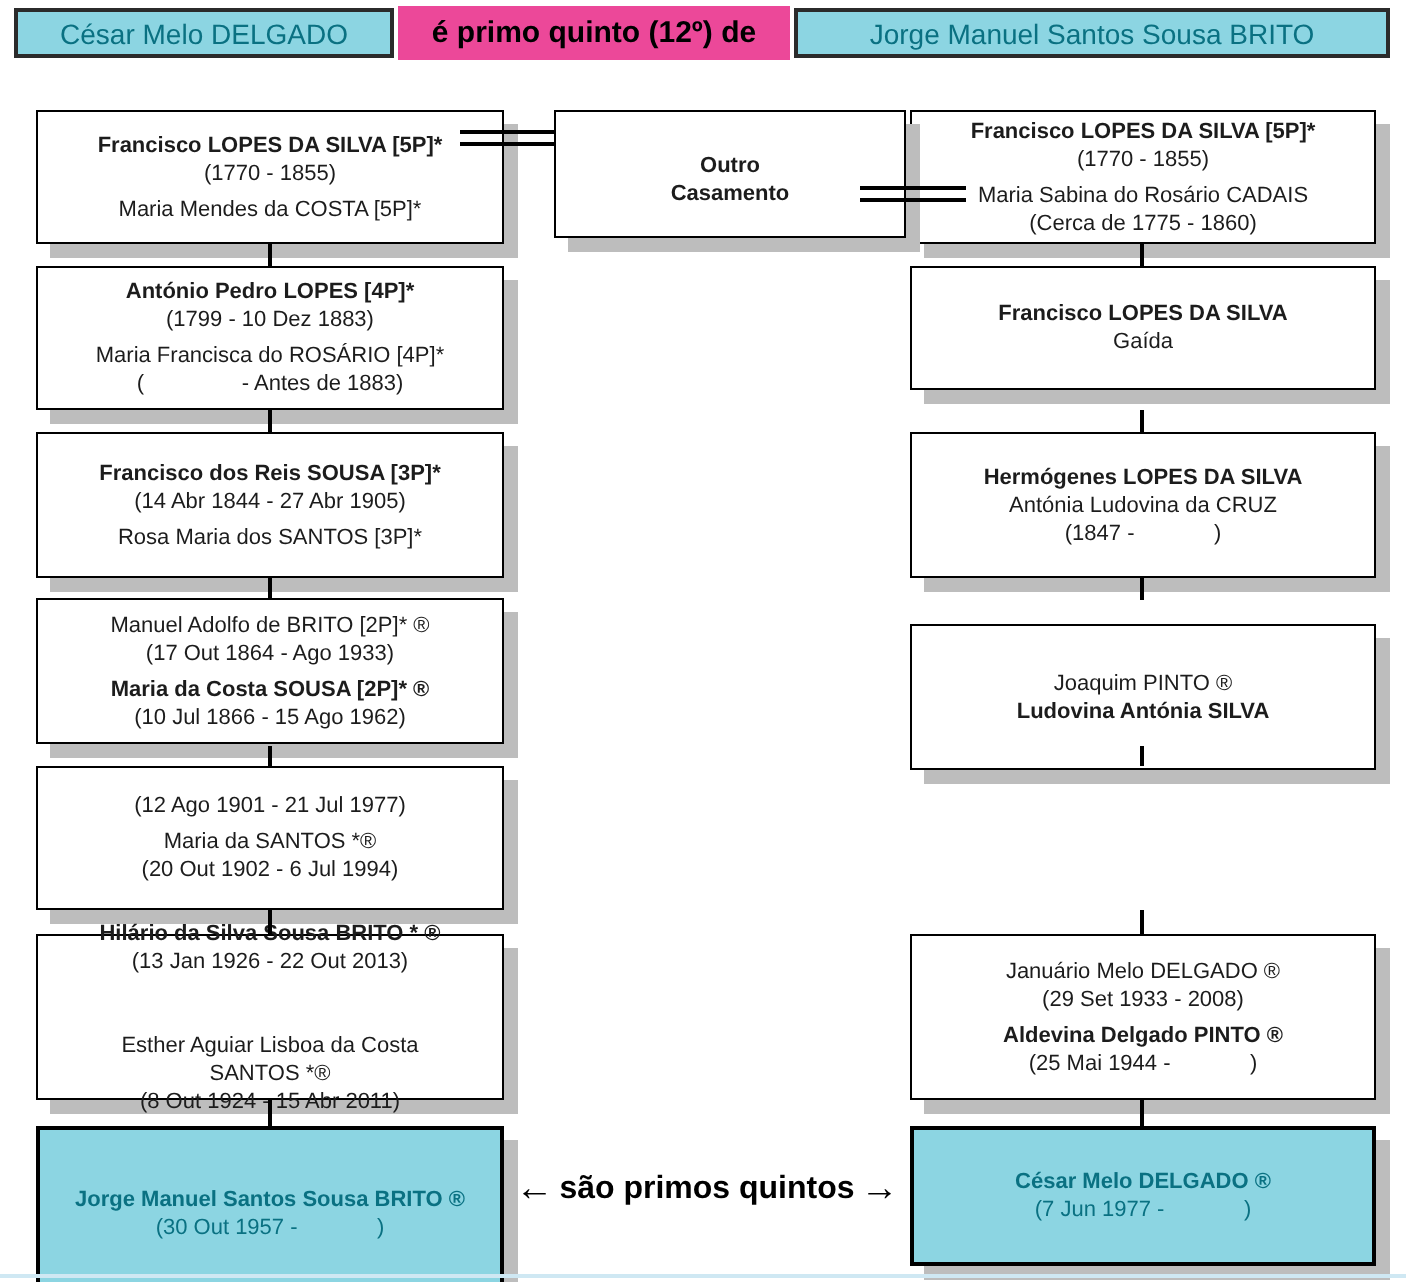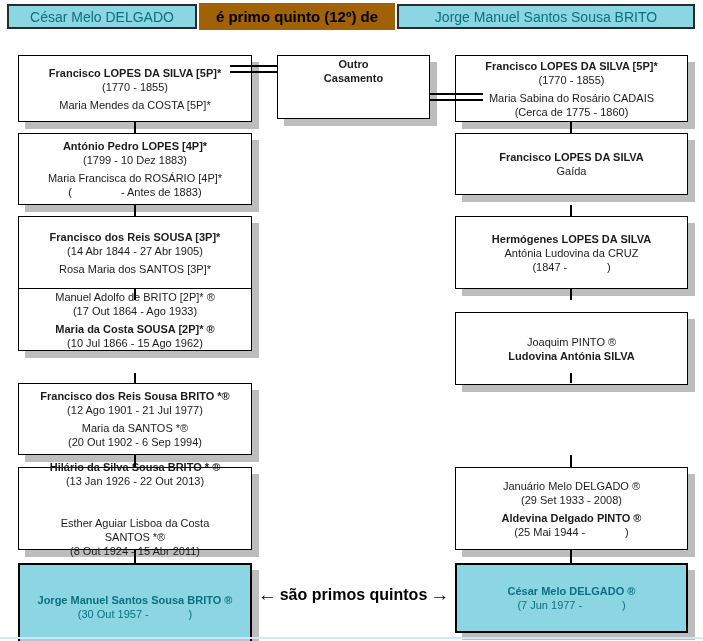--- a/index.html
+++ b/index.html
@@ -6,37 +6,37 @@
   .stage{
     position:relative;width:703px;height:641px;background:#ffffff;
     font-family:"Liberation Sans",sans-serif;overflow:hidden;
   }
   
   .hbox{
     position:absolute;top:4px;height:25px;display:flex;align-items:center;
     justify-content:center;font-size:14px;box-sizing:border-box;text-align:center;
   }
   .hperson{background:#8cd5e2;border:2px solid #2b2b2b;color:#0a7182;}
-  .hrel{background:#a16207;color:#000;font-weight:bold;font-size:15px;top:3px;height:27px;}
+  .hrel{background:#ec4899;color:#000;font-weight:bold;font-size:15px;top:3px;height:27px;}
   
   .box{
     position:absolute;background:#fff;border:1px solid #000;
     box-shadow:7px 7px 0 #bdbdbd;display:flex;flex-direction:column;
     justify-content:center;align-items:center;text-align:center;
     padding:3px 8px;box-sizing:border-box;
   }
   .lcol{left:18px;width:234px;}
   .rcol{left:455px;width:233px;}
   .ln{font-size:11px;line-height:14px;color:#1c1c1c;white-space:pre-wrap;}
   .b{font-weight:bold;}
   .sp{margin-top:4px;}
   .narrow{max-width:178px;margin-top:28px;}
   .cyanbox{background:#8cd5e2;border:2px solid #000;}
   .cyanbox .ln{color:#0a7182;}
-  .midbox{left:277px;top:55px;width:153px;height:64px;justify-content:flex-start;padding-top:1px;}
+  .midbox{left:277px;top:55px;width:176px;height:64px;justify-content:flex-start;padding-top:20px;}
   
   .vline{position:absolute;width:2px;background:#000;}
   .lv{left:134px;} .rv{left:570px;}
   .dline{position:absolute;height:2px;background:#000;}
   
   .caption{
     position:absolute;left:252px;top:584px;width:203px;height:22px;
     display:flex;align-items:center;justify-content:center;gap:3px;
     font-size:16px;font-weight:bold;color:#000;
   }
@@ -61,31 +61,30 @@
     <div class="ln b">António Pedro LOPES [4P]*</div>
     <div class="ln">(1799 - 10 Dez 1883)</div>
     <div class="ln sp">Maria Francisca do ROSÁRIO [4P]*</div>
     <div class="ln">(                - Antes de 1883)</div>
   </div>
   <div class="box lcol" style="top:216px;height:73px">
     <div class="ln b">Francisco dos Reis SOUSA [3P]*</div>
     <div class="ln">(14 Abr 1844 - 27 Abr 1905)</div>
     <div class="ln sp">Rosa Maria dos SANTOS [3P]*</div>
   </div>
-  <div class="box lcol" style="top:288px;height:63px">
+  <div class="box lcol" style="top:299px;height:73px">
     <div class="ln">Manuel Adolfo de BRITO [2P]* ®</div>
     <div class="ln">(17 Out 1864 - Ago 1933)</div>
     <div class="ln sp b">Maria da Costa SOUSA [2P]* ®</div>
     <div class="ln">(10 Jul 1866 - 15 Ago 1962)</div>
   </div>
   <div class="box lcol" style="top:383px;height:72px">
-    <div class="ln b">Francisco dos Reis Sousa BRITO *®</div>
     <div class="ln">(12 Ago 1901 - 21 Jul 1977)</div>
     <div class="ln sp">Maria da SANTOS *®</div>
-    <div class="ln">(20 Out 1902 - 6 Sep 1994)</div>
+    <div class="ln">(20 Out 1902 - 6 Jul 1994)</div>
   </div>
   <div class="box lcol" style="top:467px;height:83px">
     <div class="ln b">Hilário da Silva Sousa BRITO * ®</div>
     <div class="ln">(13 Jan 1926 - 22 Out 2013)</div>
     <div class="ln sp narrow">Esther Aguiar Lisboa da Costa SANTOS *®</div>
     <div class="ln">(8 Out 1924 - 15 Abr 2011)</div>
   </div>
   <div class="box lcol cyanbox" style="top:563px;height:88px">
     <div class="ln b">Jorge Manuel Santos Sousa BRITO ®</div>
     <div class="ln">(30 Out 1957 -             )</div>

